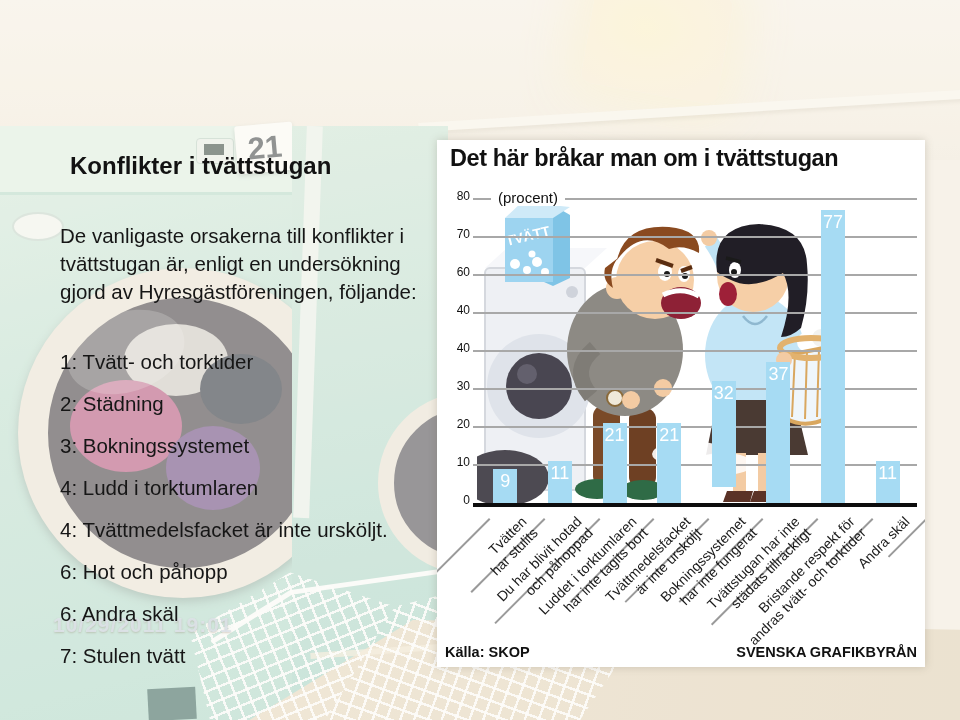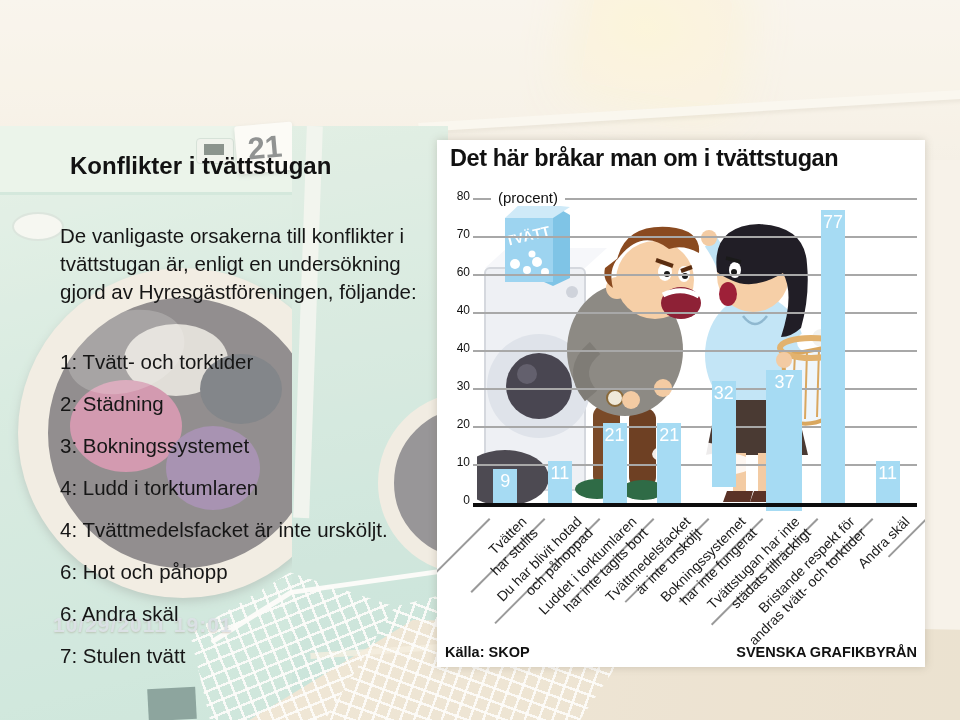--- a/index.html
+++ b/index.html
@@ -286,21 +286,21 @@
           <div>Tvättmedelsfacket</div>
           <div>är inte ursköljt</div>
         </div>
         <div class="bar" style="left: 274.812px; top: 241.4px; width: 24px; height: 106px; background: rgb(166, 219, 243);">
           <div class="bar-val">32</div>
         </div>
         <div class="xcat" style="left: 90.8125px; top: 374px;">
           <div>Bokningssystemet</div>
           <div>har inte fungerat</div>
         </div>
-        <div class="bar" style="left: 329.438px; top: 222.4px; width: 36px; height: 140.6px; background: rgb(166, 219, 243); margin-top: 8px;">
+        <div class="bar" style="left: 329.438px; top: 222.4px; width: 24px; height: 140.6px; background: rgb(166, 219, 243);">
           <div class="bar-val">37</div>
         </div>
         <div class="xcat" style="left: 145.438px; top: 374px;">
           <div>Tvättstugan har inte</div>
           <div>städats tillräckligt</div>
         </div>
         <div class="bar" style="left: 384.062px; top: 70.4px; width: 24px; height: 292.6px; background: rgb(166, 219, 243);">
           <div class="bar-val">77</div>
         </div>
         <div class="xcat" style="left: 200.062px; top: 374px;">

